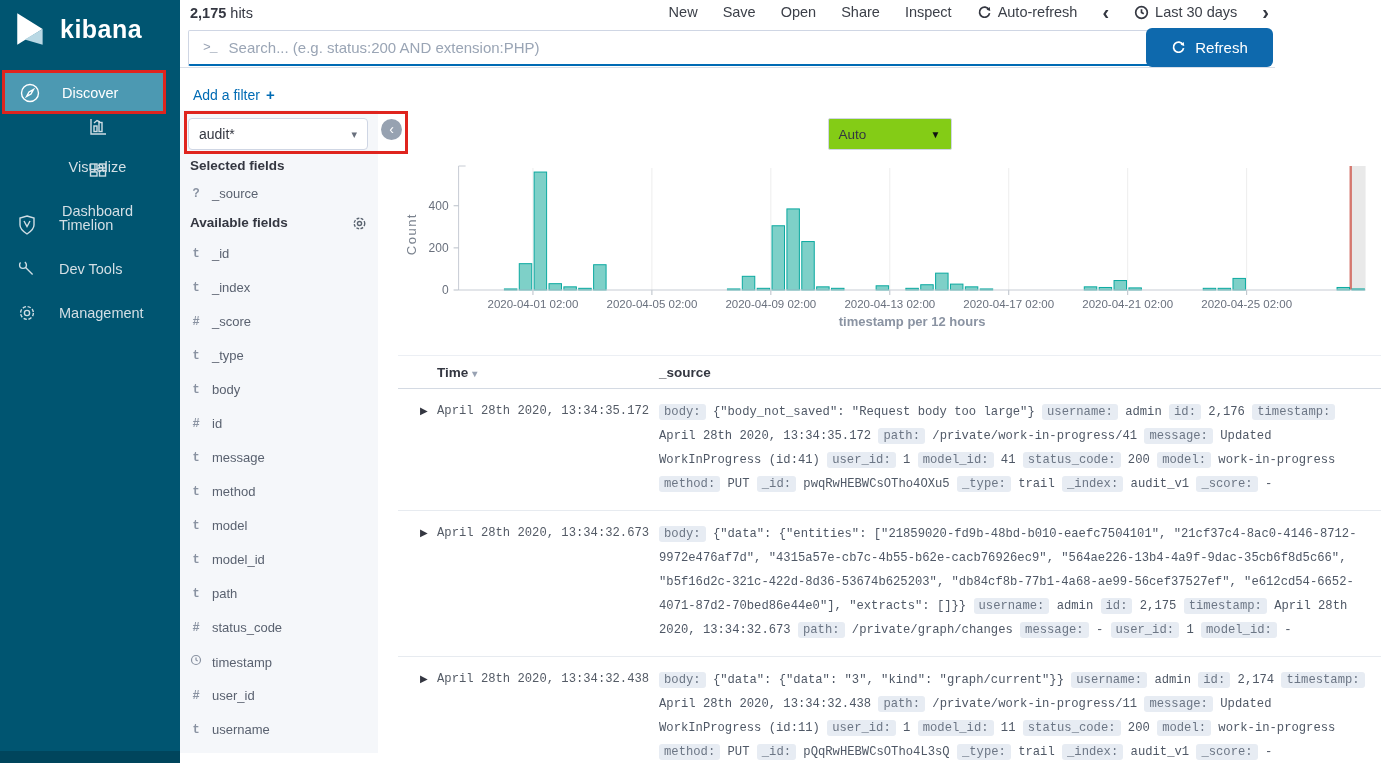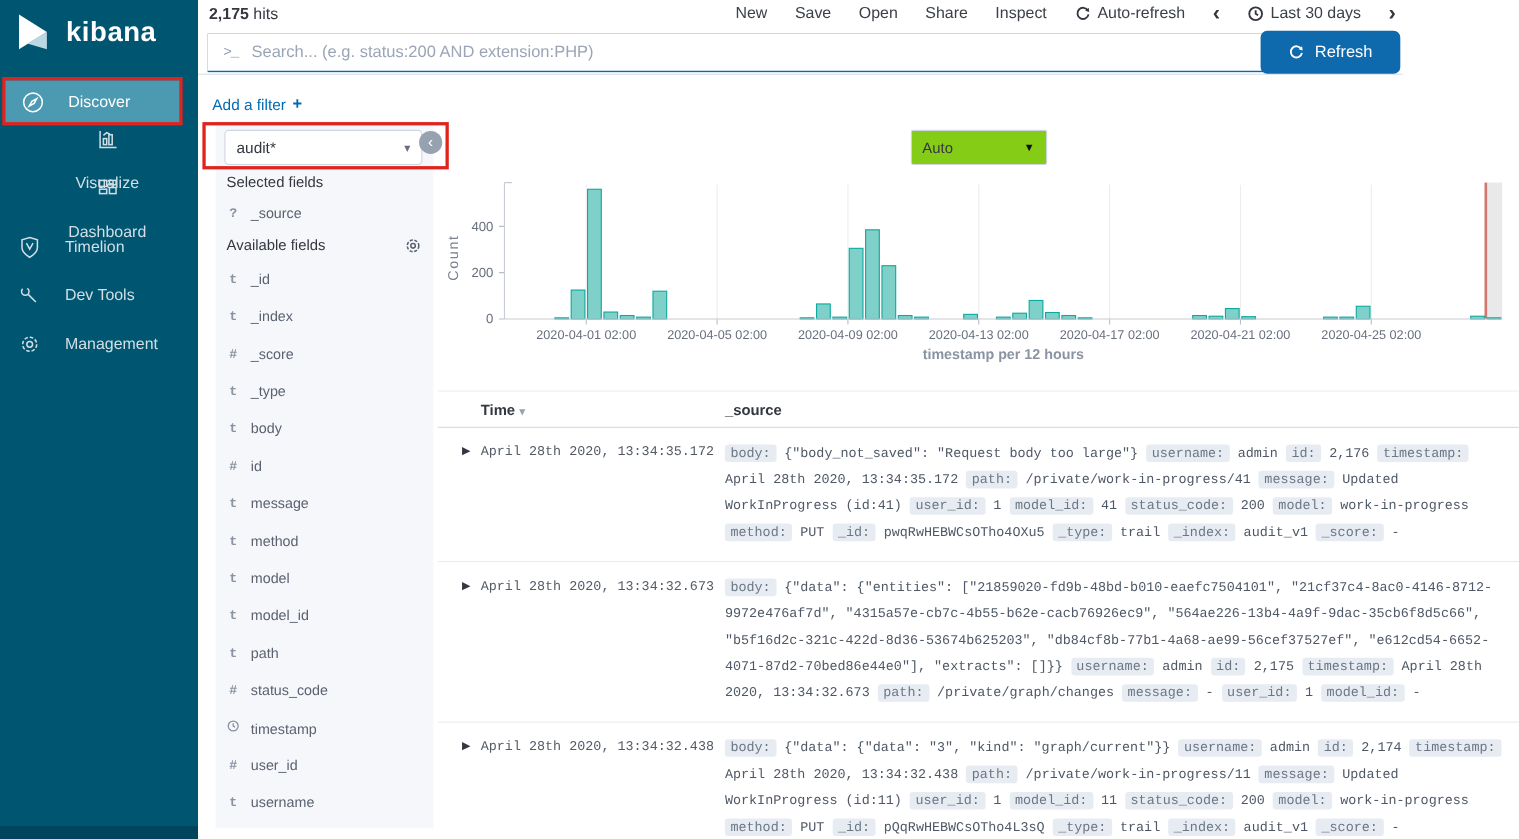--- a/index.html
+++ b/index.html
@@ -40,29 +40,29 @@
   .refresh-btn { position:absolute; right:2px; top:28px; width:127px; height:39px; background:#0e69ad;
     border:none; border-radius:6px; color:#fff; font-size:15px; font-family:"Liberation Sans",sans-serif;
     display:flex; align-items:center; justify-content:center; gap:9px; cursor:pointer; }
   .refresh-btn svg { width:15px; height:15px; stroke:#fff; fill:none; stroke-width:1.8; }
 
   .addfilter-row { position:absolute; left:193px; top:86px; display:flex; gap:6px; align-items:center;
     color:#006bb4; font-size:14px; cursor:pointer; }
   .addfilter-row .plus { font-weight:700; font-size:15px; }
 
   
-  .fields-panel { position:absolute; left:196px; top:110px; width:198px; height:643px; background:#f5f7fa;padding-left:16px; }
+  .fields-panel { position:absolute; left:180px; top:110px; width:198px; height:643px; background:#f5f7fa;padding-left:16px; }
   .index-select { position:absolute; left:8px; top:8px; width:180px; height:32px; background:#fff;
     border:1px solid #cfd6e4; border-radius:4px; display:flex; align-items:center;
     padding:0 10px; font-size:14px; color:#343741; cursor:pointer; }
   .index-select .caret { margin-left:auto; color:#69707d; font-size:11px; }
   .collapse-btn { position:absolute; left:381px; top:119px; width:21px; height:21px; border-radius:50%;
     background:#97a2b1; color:#fff; border:none; font-size:14px; line-height:19px; text-align:center;
     cursor:pointer; padding:0; }
-  .fp-header { position:absolute; left:10px; font-size:13.5px; font-weight:400; color:#343741; }
+  .fp-header { position:absolute; left:10px; font-size:13.5px; font-weight:700; color:#343741; }
   .gear-btn { position:absolute; left:172px; top:106px; width:16px; height:16px; cursor:pointer; }
   .gear-btn svg { width:15px; height:15px; stroke:#5a6470; fill:none; stroke-width:1.5; }
   .field-item { position:absolute; left:10px; display:flex; align-items:center; gap:10px;
     font-size:13px; color:#5a6270; cursor:pointer; }
   .ftype { color:#8a93a2; font-family:"Liberation Mono", monospace; font-size:12px; font-weight:700;
     width:12px; text-align:center; }
   .ftype svg { width:12px; height:12px; stroke:#8a93a2; fill:none; stroke-width:1.6; }
 
   
   .chart-title-row { position:absolute; left:398px; top:118px; width:983px; display:flex;

